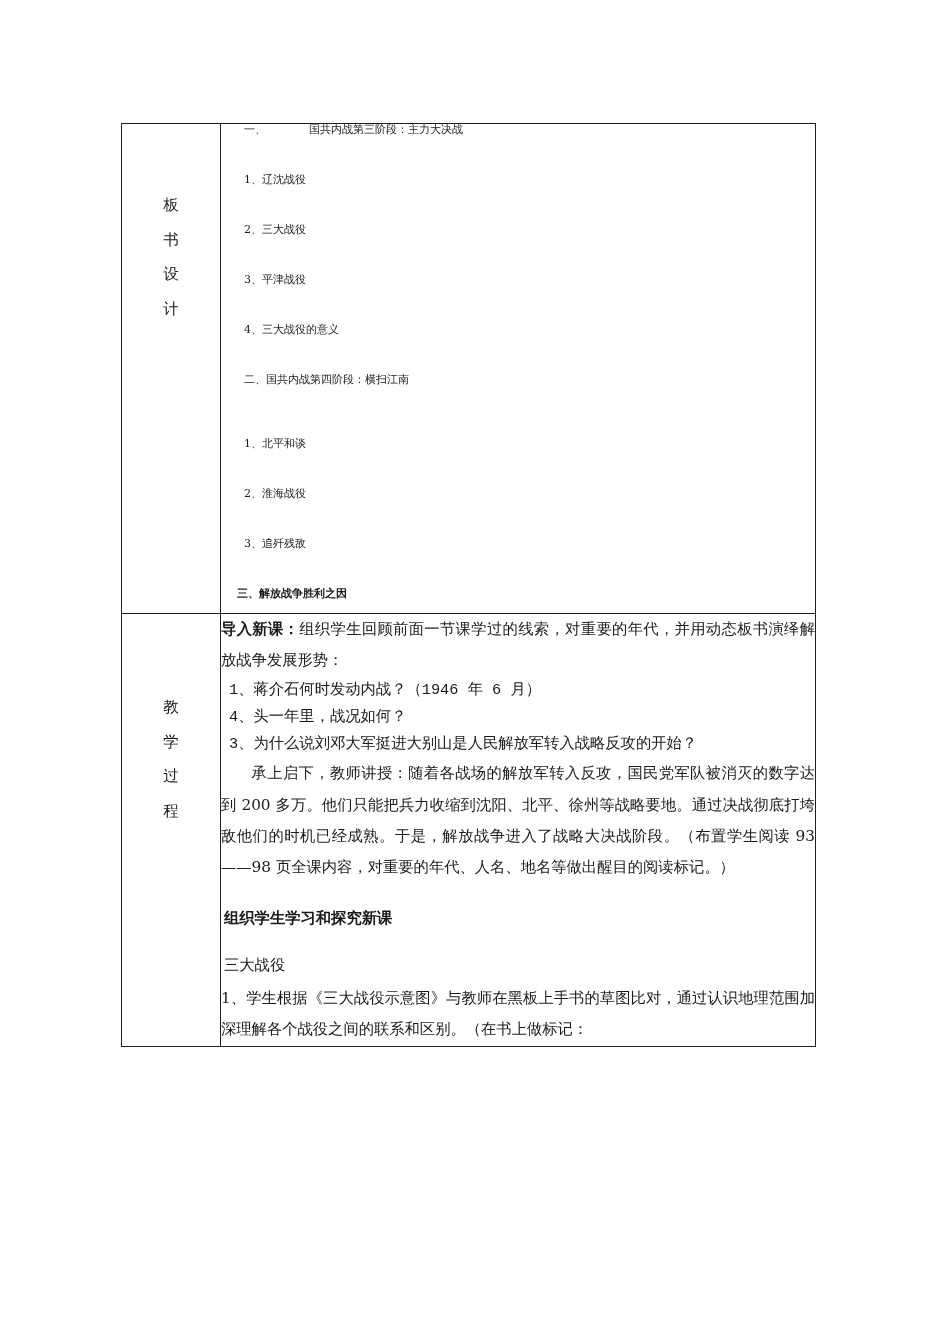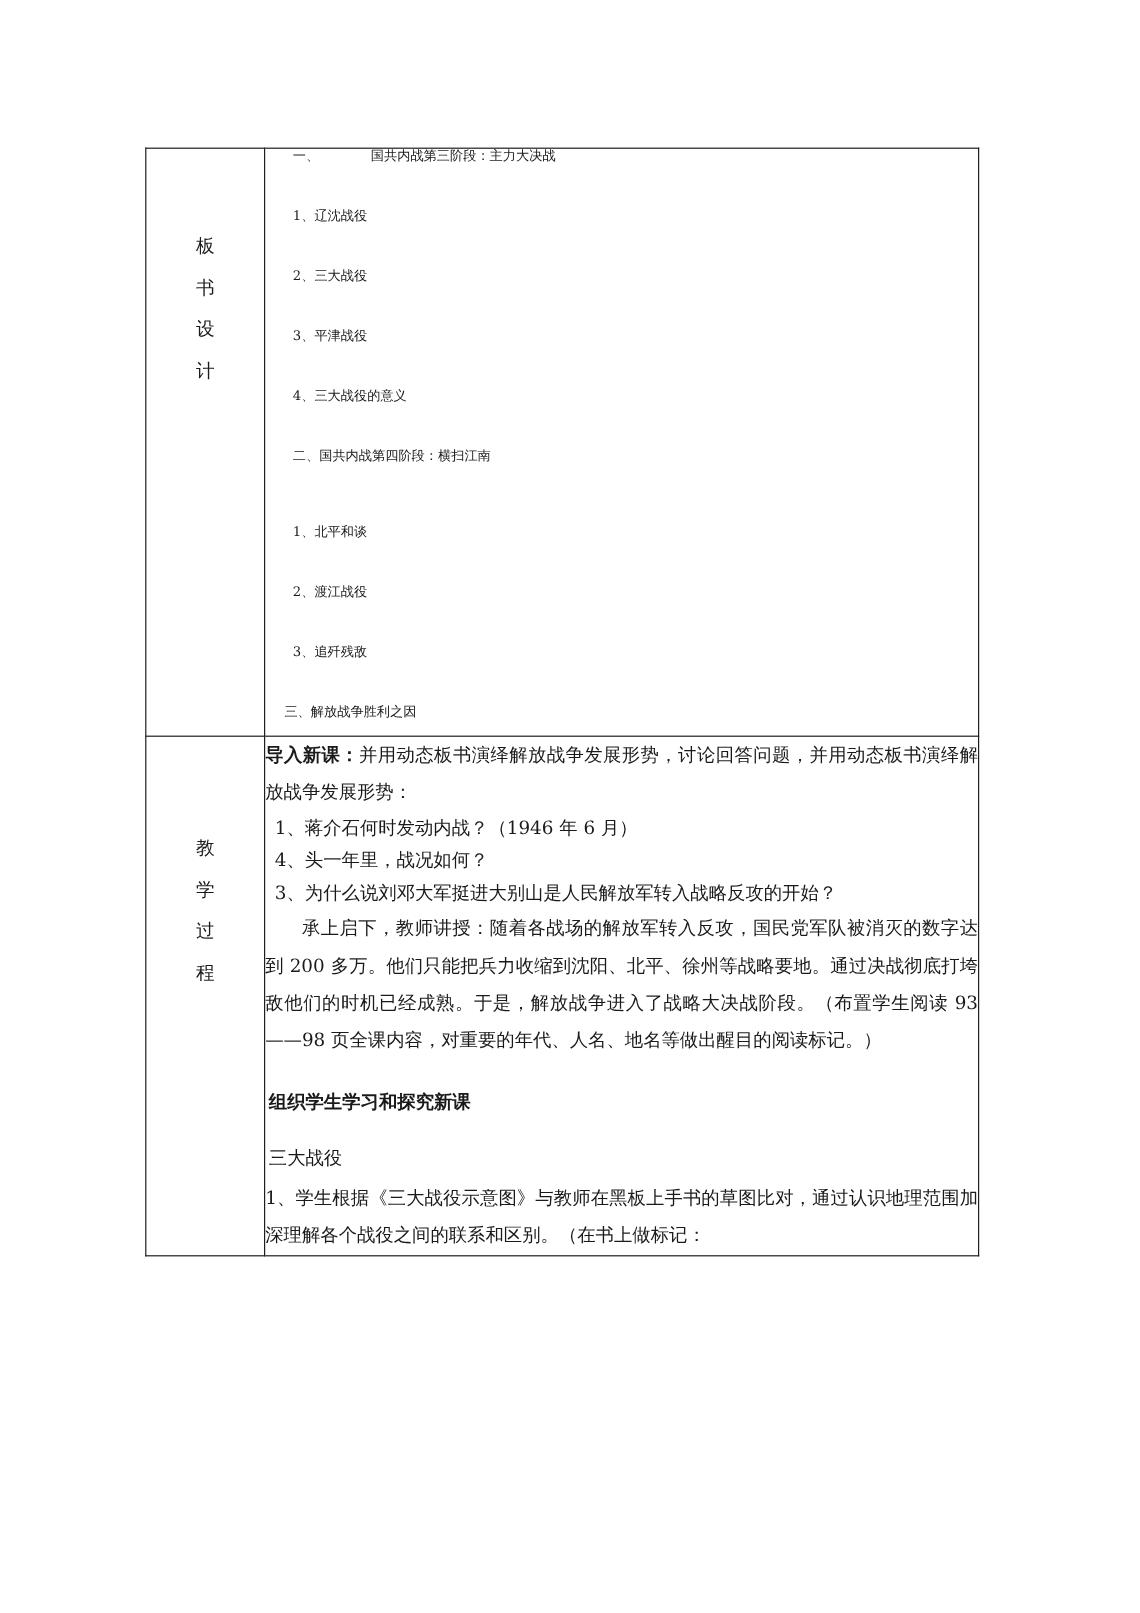--- a/index.html
+++ b/index.html
@@ -84,38 +84,40 @@
     margin-bottom: 39px;
   }
   .bb-item .num { display: inline-block; }
   .bb-heading2 {
     padding-left: 23px;
     margin-bottom: 53px;
   }
   .bb-heading3 {
     padding-left: 16px;
     margin-bottom: 14px;
+    font-weight: bold;
   }
 
   
   .tp-body {
     padding: 12px 10px 10px 8px;
     font-size: 15.3px;
   }
   .tp-p {
     margin: 0;
     line-height: 2.05;
     text-align: justify;
     text-justify: inter-ideograph;
   }
   .tp-indent2 { text-indent: 2em; }
   .tp-q {
     margin: 0;
     line-height: 1.78;
     padding-left: 8px;
+    font-family: Liberation Mono, monospace;
   }
   .tp-bold { font-weight: bold; }
   .tp-spacer { height: 17px; }
   .tp-spacer-sm { height: 12px; }
   .tp-sub {
     margin: 3px;
     line-height: 1.9;
   }
 </style>
 </head>
@@ -148,41 +150,41 @@
           <p class="bb-line bb-item"><span class="num">2、</span><span>三大战役</span></p>
 
           <p class="bb-line bb-item"><span class="num">3、</span><span>平津战役</span></p>
 
           <p class="bb-line bb-item"><span class="num">4、</span><span>三大战役的意义</span></p>
 
           <p class="bb-line bb-heading2"><span class="num">二、</span><span class="gap"></span><span>国共内战第四阶段：横扫江南</span></p>
 
           <p class="bb-line bb-item"><span class="num">1、</span><span>北平和谈</span></p>
 
-          <p class="bb-line bb-item"><span class="num">2、</span><span>渡江战役</span></p>
+          <p class="bb-line bb-item"><span class="num">2、</span><span>淮海战役</span></p>
 
           <p class="bb-line bb-item"><span class="num">3、</span><span>追歼残敌</span></p>
 
           <p class="bb-line bb-heading3">三、解放战争胜利之因</p>
 
         </td>
       </tr>
 
       <tr>
         <td class="vlabel vlabel-row2">
           <div class="vlabel-inner">
             <span>教</span>
             <span>学</span>
             <span>过</span>
             <span>程</span>
           </div>
         </td>
         <td class="tp-body">
 
-          <p class="tp-p"><span class="tp-bold">导入新课：</span><span>并用动态板书演绎解放战争发展形势，讨论回答问题，并用动态板书演绎解放战争发展形势：</span></p>
+          <p class="tp-p"><span class="tp-bold">导入新课：</span><span>组织学生回顾前面一节课学过的线索，对重要的年代，并用动态板书演绎解放战争发展形势：</span></p>
 
           <p class="tp-q">1、蒋介石何时发动内战？（1946 年 6 月）</p>
           <p class="tp-q">4、头一年里，战况如何？</p>
           <p class="tp-q">3、为什么说刘邓大军挺进大别山是人民解放军转入战略反攻的开始？</p>
 
           <p class="tp-p tp-indent2">承上启下，教师讲授：随着各战场的解放军转入反攻，国民党军队被消灭的数字达到 200 多万。他们只能把兵力收缩到沈阳、北平、徐州等战略要地。通过决战彻底打垮敌他们的时机已经成熟。于是，解放战争进入了战略大决战阶段。（布置学生阅读 93——98 页全课内容，对重要的年代、人名、地名等做出醒目的阅读标记。）</p>
 
           <div class="tp-spacer"></div>
 
           <p class="tp-sub tp-bold">组织学生学习和探究新课</p>

